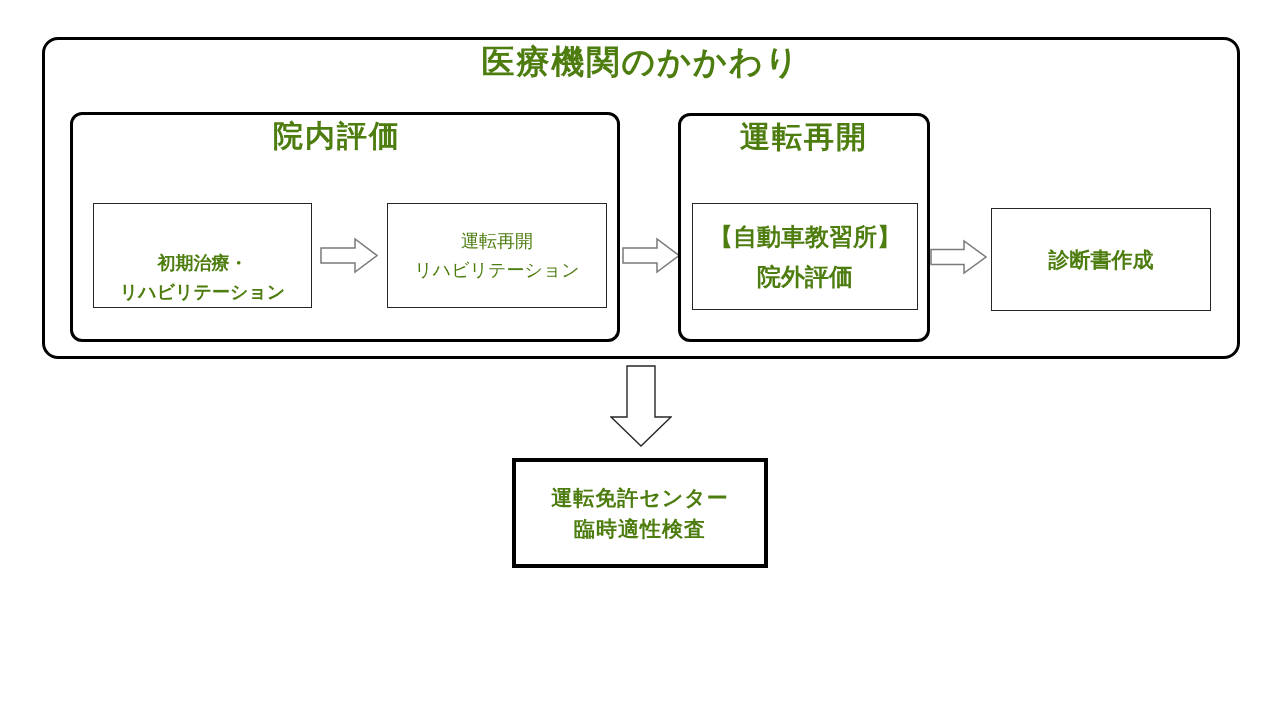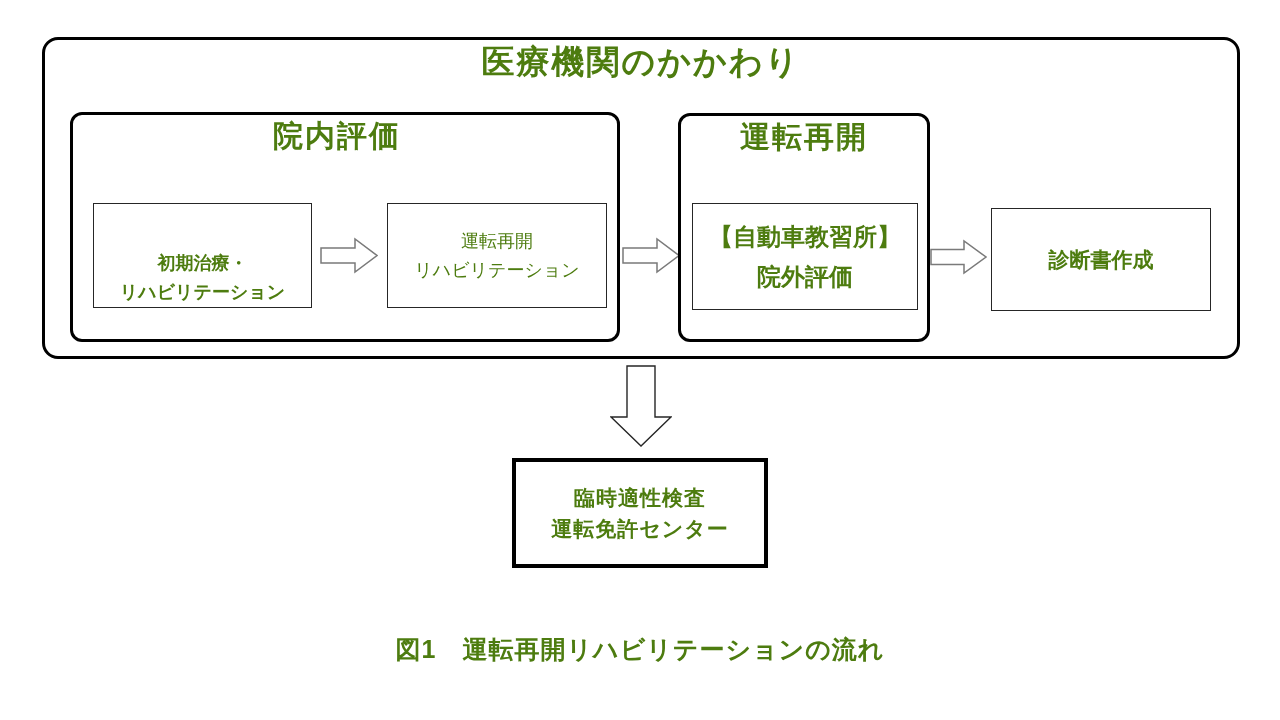--- a/index.html
+++ b/index.html
@@ -137,19 +137,18 @@
 
   <div class="abs proc-box box-d">
     <span>診断書作成</span>
   </div>
 
   <svg class="abs arrow-svg" style="left:610px; top:365px;" width="62" height="82" viewBox="0 0 62 82">
     <polygon points="17,1 45,1 45,52 61,52 31,81 1,52 17,52" fill="#ffffff" stroke="#262626" stroke-width="1.4"></polygon>
   </svg>
 
   <div class="abs box-e">
+    <span>運転免許センター</span>
     <span>臨時適性検査</span>
-    <span>運転免許センター</span>
   </div>
 
-  <div class="abs caption">図1　運転再開リハビリテーションの流れ</div>
 
 </div>
 
 </body></html>

